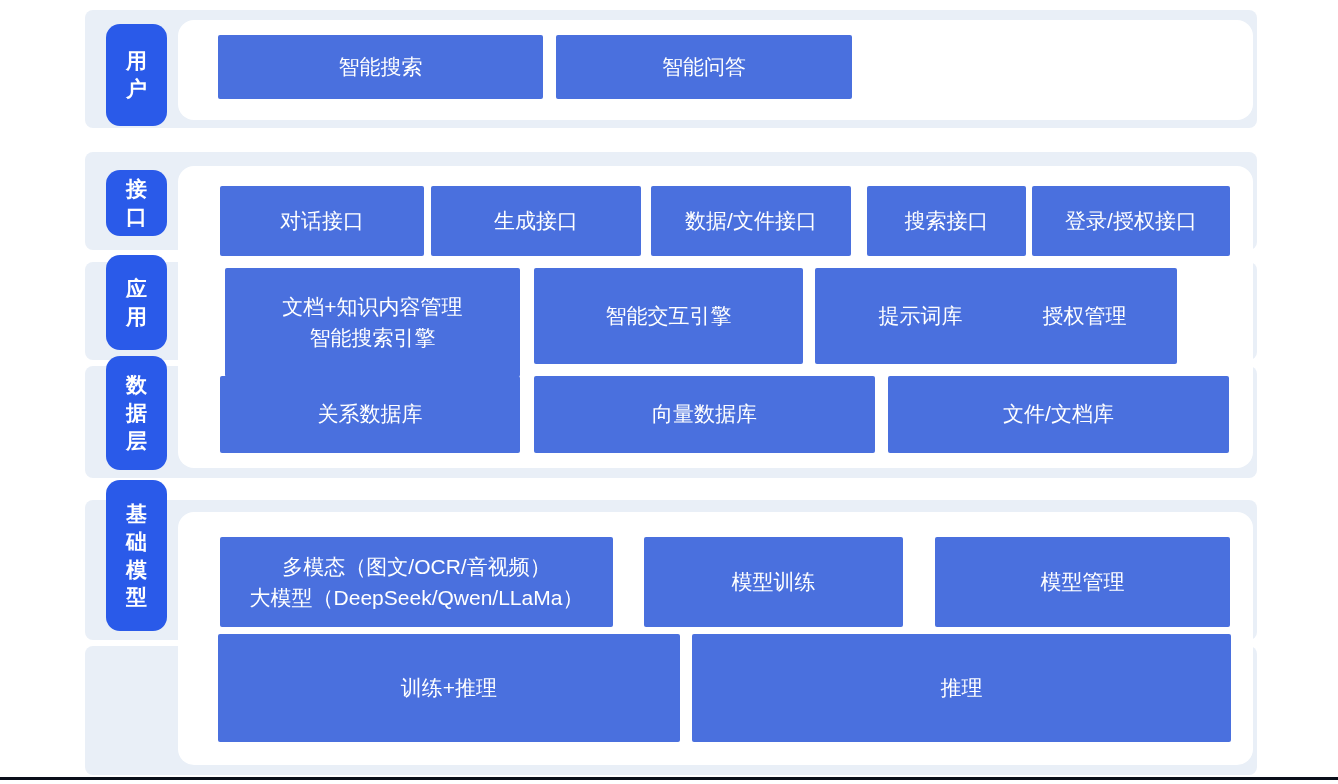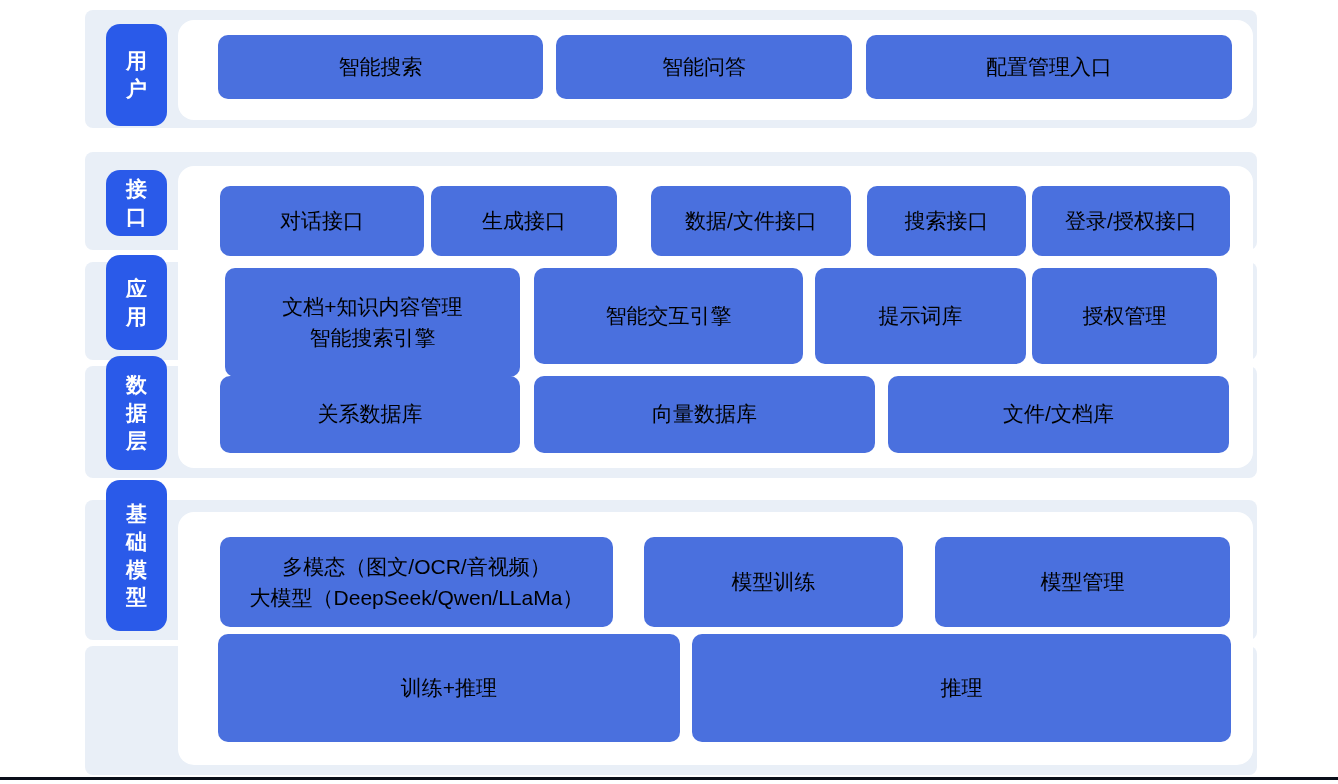--- a/index.html
+++ b/index.html
@@ -12,23 +12,23 @@
   *{box-sizing:border-box;margin:0;padding:0;}
   html,body{width:1338px;height:784px;background:#ffffff;overflow:hidden;
     font-family:"Liberation Sans",sans-serif;}
   .stage{position:relative;width:1338px;height:784px;background:#ffffff;}
   .band{position:absolute;background:var(--band-bg);border-radius:8px;}
   .panel{position:absolute;background:var(--panel-bg);border-radius:16px;}
   .pill{position:absolute;width:61px;background:var(--pill-blue);border-radius:14px;
     display:flex;align-items:center;justify-content:center;}
   .pill-text{width:23px;color:#ffffff;font-size:21px;font-weight:700;line-height:1.32;
     text-align:center;word-break:break-all;}
-  .node{position:absolute;background:var(--button-blue);border-radius:10px;
+  .node{position:absolute;background:var(--button-blue);border-radius:2px;
     display:flex;align-items:center;justify-content:center;
-    color:#000000;font-size:21px;font-weight:500;text-align:center;
+    color:#ffffff;font-size:21px;font-weight:500;text-align:center;
     white-space:pre-line;line-height:1.45;}
   .footer-line{position:absolute;background:var(--footer-line);}
 </style>
 </head>
 <body>
 
 <div class="stage">
 
   <div class="band" style="left:85px;top:10px;width:1172px;height:118px"></div>
   <div class="band" style="left:85px;top:152px;width:1172px;height:98px"></div>
@@ -52,33 +52,32 @@
   </div>
   <div class="pill" style="left:106px;top:356px;height:114px">
     <span class="pill-text">数据层</span>
   </div>
   <div class="pill" style="left:106px;top:480px;height:151px">
     <span class="pill-text">基础模型</span>
   </div>
 
   <div class="node" style="left:218px;top:35px;width:325px;height:64px">智能搜索</div>
   <div class="node" style="left:556px;top:35px;width:296px;height:64px">智能问答</div>
-  <div class="node" style="left:866px;top:35px;width:366px;height:64px">配置管理入口</div>
 
   <div class="node" style="left:220px;top:186px;width:204px;height:70px">对话接口</div>
-  <div class="node" style="left:431px;top:186px;width:186px;height:70px">生成接口</div>
+  <div class="node" style="left:431px;top:186px;width:210px;height:70px">生成接口</div>
   <div class="node" style="left:651px;top:186px;width:200px;height:70px">数据/文件接口</div>
   <div class="node" style="left:867px;top:186px;width:159px;height:70px">搜索接口</div>
   <div class="node" style="left:1032px;top:186px;width:198px;height:70px">登录/授权接口</div>
 
   <div class="node" style="left:225px;top:268px;width:295px;height:109px">文档+知识内容管理
 智能搜索引擎</div>
   <div class="node" style="left:534px;top:268px;width:269px;height:96px">智能交互引擎</div>
   <div class="node" style="left:815px;top:268px;width:211px;height:96px">提示词库</div>
-  <div class="node" style="left:1032px;top:268px;width:185px;height:96px">授权管理</div>
+  <div class="node" style="left:992px;top:268px;width:185px;height:96px">授权管理</div>
 
   <div class="node" style="left:220px;top:376px;width:300px;height:77px">关系数据库</div>
   <div class="node" style="left:534px;top:376px;width:341px;height:77px">向量数据库</div>
   <div class="node" style="left:888px;top:376px;width:341px;height:77px">文件/文档库</div>
 
   <div class="node" style="left:220px;top:537px;width:393px;height:90px;line-height:1.5">多模态（图文/OCR/音视频）
 大模型（DeepSeek/Qwen/LLaMa）</div>
   <div class="node" style="left:644px;top:537px;width:259px;height:90px">模型训练</div>
   <div class="node" style="left:935px;top:537px;width:295px;height:90px">模型管理</div>
 

